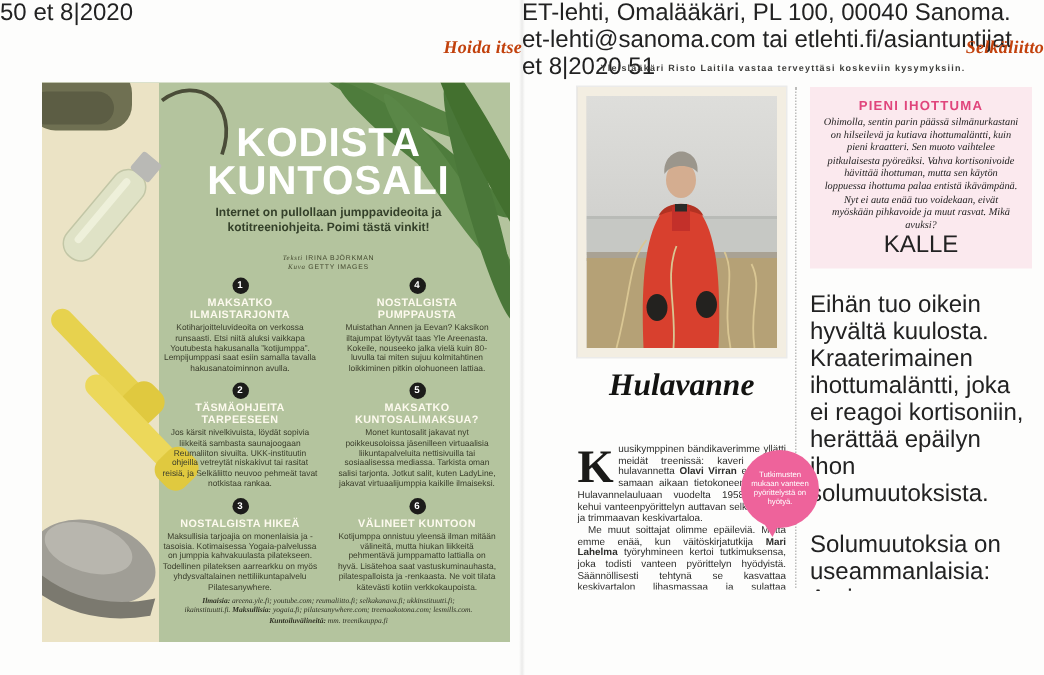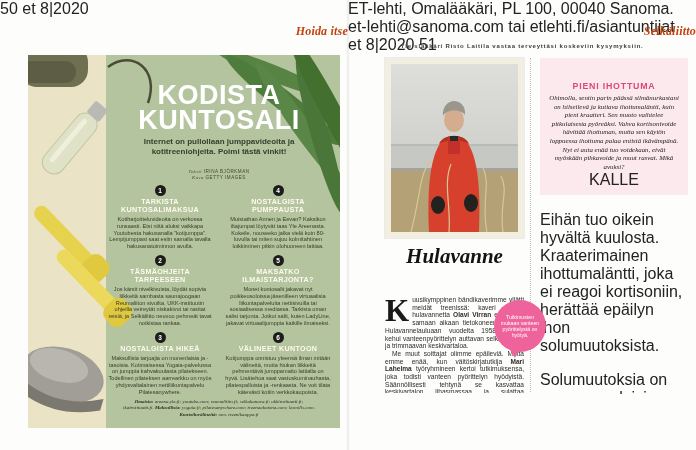--- a/index.html
+++ b/index.html
@@ -53,21 +53,21 @@
   .art-body b{font-weight:bold;}
   .dropcap{float:left;font-family:"Liberation Serif",serif;font-weight:bold;
          font-size:31px;line-height:25px;padding:2px 3px 0 0;color:#1a1a18;}
   .divider{position:absolute;left:182px;top:58px;height:334px;border-left:1px dotted #bdbdbb;}
   .bubble{position:absolute;left:146px;top:300px;width:52px;height:52px;border-radius:50%;
          background:#ee639b;color:#fff;z-index:5;display:flex;align-items:center;justify-content:center;
          text-align:center;font-size:5.2px;line-height:6.2px;padding:4px;box-sizing:border-box;}
   .bubble::after{content:"";position:absolute;left:16px;bottom:-6px;width:0;height:0;
          border-left:5px solid transparent;border-right:4px solid transparent;border-top:8px solid #ee639b;}
   .qa-col{position:absolute;left:192px;top:58px;width:148px;height:336px;overflow:hidden;}
-  .qa-box{background:#fbe9ee;text-align:center;padding:23px 9px 6px 9px;}
+  .qa-box{background:#fbe9ee;text-align:center;padding:7px 9px 6px 9px;}
   .qa-title{color:#e0457c;font-weight:800;font-size:8.8px;letter-spacing:.8px;margin-bottom:3px;}
   .qa-q{font-family:"Liberation Serif",serif;font-style:italic;font-size:6.9px;line-height:8.6px;color:#39393," ;color:#393937;}
   .qa-sig{font-size:5.4px;font-weight:bold;letter-spacing:.6px;color:#3a3a38;margin-top:3px;}
   .qa-a{margin:7px 1px 9px 1px;font-size:6.2px;line-height:7.5px;color:#454543;text-align:justify;}
   .qa-a p{margin:0;}
   .qa-a p.indent{text-indent:7px;}
   .kysy{position:absolute;top:406px;left:0;width:100%;text-align:center;
         font-size:6px;letter-spacing:1.6px;color:#3c3c3a;}
   .kysy-addr{position:absolute;top:418px;left:0;width:100%;text-align:center;
         font-size:5.6px;color:#55555," ;color:#555553;}
@@ -142,36 +142,36 @@
           </div>
           <div>
             <span class="lbl">Kuva</span>
             <span>GETTY IMAGES</span>
           </div>
         </div>
 
         <div class="tips">
           <div class="tip">
             <div class="tip-num">1</div>
-            <div class="tip-title">TARKISTA KUNTOSALIMAKSUA</div>
+            <div class="tip-title">MAKSATKO ILMAISTARJONTA</div>
             <div class="tip-body">Kotiharjoitteluvideoita on verkossa runsaasti. Etsi niitä aluksi vaikkapa Youtubesta hakusanalla ”kotijumppa”. Lempijumppasi saat esiin samalla tavalla hakusanatoiminnon avulla.</div>
           </div>
           <div class="tip">
             <div class="tip-num">4</div>
             <div class="tip-title">NOSTALGISTA PUMPPAUSTA</div>
             <div class="tip-body">Muistathan Annen ja Eevan? Kaksikon iltajumpat löytyvät taas Yle Areenasta. Kokeile, nouseeko jalka vielä kuin 80-luvulla tai miten sujuu kolmitahtinen loikkiminen pitkin olohuoneen lattiaa.</div>
           </div>
           <div class="tip">
             <div class="tip-num">2</div>
             <div class="tip-title">TÄSMÄOHJEITA TARPEESEEN</div>
             <div class="tip-body">Jos kärsit nivelkivuista, löydät sopivia liikkeitä sambasta saunajoogaan Reumaliiton sivuilta. UKK-instituutin ohjeilla vetreytät niskakivut tai rasitat reisiä, ja Selkäliitto neuvoo pehmeät tavat notkistaa rankaa.</div>
           </div>
           <div class="tip">
             <div class="tip-num">5</div>
-            <div class="tip-title">MAKSATKO ILMAISTARJONTA?</div>
+            <div class="tip-title">MAKSATKO KUNTOSALIMAKSUA?</div>
             <div class="tip-body">Monet kuntosalit jakavat nyt poikkeusoloissa jäsenilleen virtuaalisia liikuntapalveluita nettisivuilla tai sosiaalisessa mediassa. Tarkista oman salisi tarjonta. Jotkut salit, kuten LadyLine, jakavat virtuaalijumppia kaikille ilmaiseksi.</div>
           </div>
           <div class="tip">
             <div class="tip-num">3</div>
             <div class="tip-title">NOSTALGISTA HIKEÄ</div>
             <div class="tip-body">Maksullisia tarjoajia on monenlaisia ja -tasoisia. Kotimaisessa Yogaia-palvelussa on jumppia kahvakuulasta pilatekseen. Todellinen pilateksen aarrearkku on myös yhdysvaltalainen nettiliikuntapalvelu Pilatesanywhere.</div>
           </div>
           <div class="tip">
             <div class="tip-num">6</div>
             <div class="tip-title">VÄLINEET KUNTOON</div>

